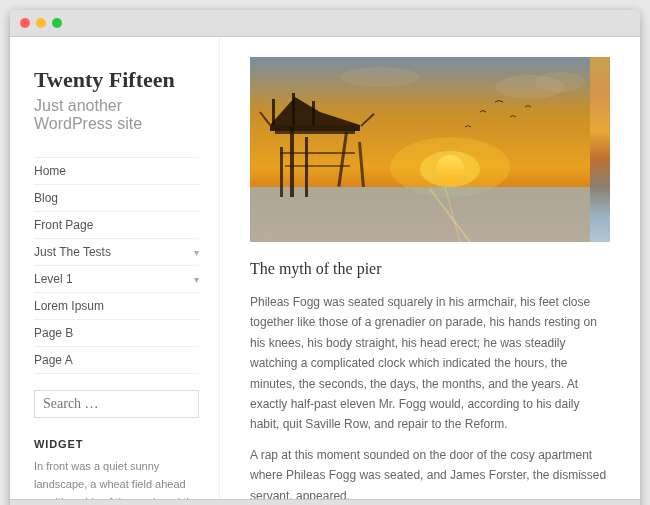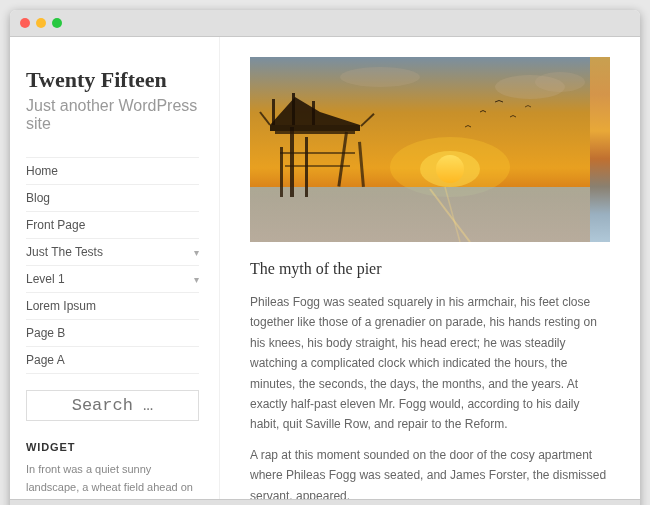--- a/index.html
+++ b/index.html
@@ -57,21 +57,21 @@
       display: flex;
       width: 100%;
       min-height: 100%;
       background: #fff;
     }
 
     
     .sidebar {
       width: 210px;
       flex-shrink: 0;
-      padding: 30px 20px 30px 16px;
+      padding: 30px 20px 30px 24px;
       border-right: 1px solid #f0f0f0;
     }
 
     .site-title {
       font-size: 22px;
       font-weight: bold;
       color: #333;
       line-height: 1.2;
       margin-bottom: 4px;
       font-family: Georgia, serif;
@@ -114,25 +114,24 @@
     }
 
     .search-box {
       margin: 16px 0 20px;
     }
 
     .search-input {
       width: 100%;
       padding: 5px 8px;
       border: 1px solid #ddd;
-      font-size: 17px;
+      font-size: 14px;
       color: #aaa;
-      font-family: Liberation Mono, monospace;
+      font-family: Liberation Serif, serif;
       outline: none;
-      text-align: center;
     }
 
     .widget-title {
       font-size: 11px;
       font-weight: bold;
       color: #333;
       letter-spacing: 0.08em;
       text-transform: uppercase;
       font-family: 'Helvetica Neue', Arial, sans-serif;
       margin-bottom: 8px;

